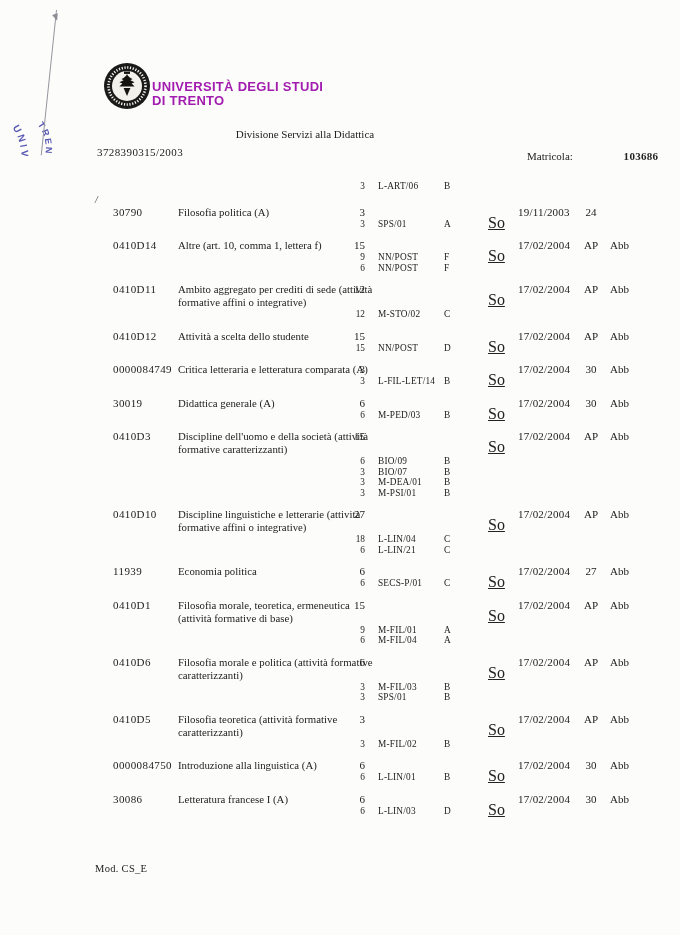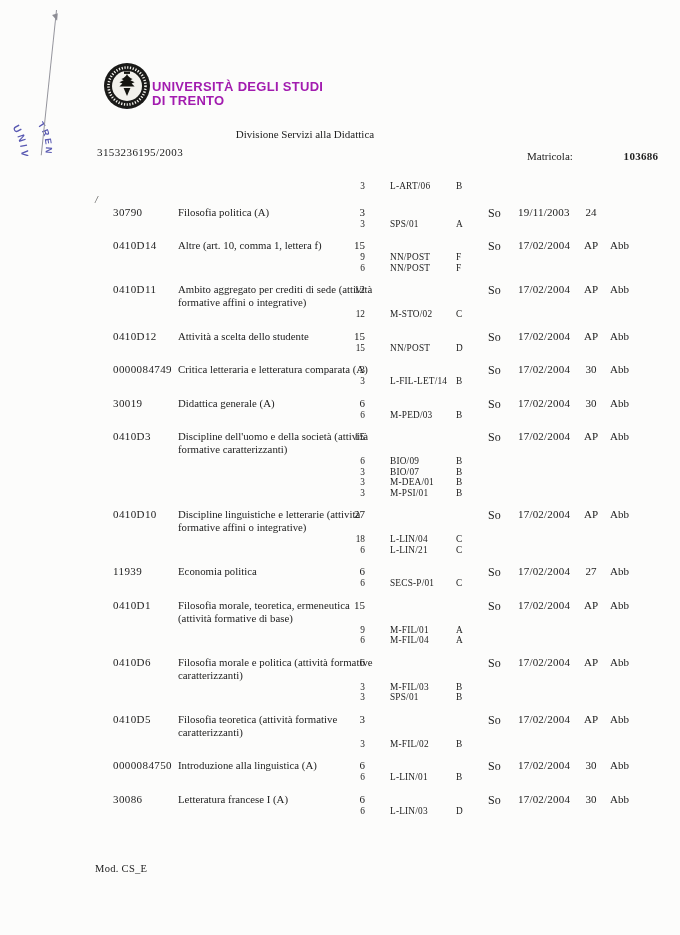--- a/index.html
+++ b/index.html
@@ -46,23 +46,23 @@
   
   .table { position:absolute; left:97px; top:181px; width:560px; }
   .row { position:relative; margin-bottom:10px; }
   .row:first-child { margin-bottom:14px; }
   .c-code { position:absolute; left:16px; top:0; font-size:11px; letter-spacing:0.4px; }
   .c-name { position:absolute; left:81px; top:0; width:196px; font-size:10.8px; line-height:13px; }
   .c-cred { margin-left:240px; }
   .main-cred { width:28px; text-align:right; font-size:11px; line-height:13px; height:13px; }
   .subline { display:flex; font-size:9.3px; line-height:10.5px; }
   .s-cred { width:28px; text-align:right; }
-  .s-code { margin-left:25px; width:66px; letter-spacing:0.2px; }
+  .s-code { margin-left:13px; width:66px; letter-spacing:0.2px; }
   .s-type { width:14px; }
-  .c-so   { position:absolute; left:391px; top:0; font-size:12px; }
+  .c-so   { position:absolute; left:391px; top:8px; font-size:16px;text-decoration:underline; }
   .c-date { position:absolute; left:421px; top:0; font-size:11px; letter-spacing:0.2px; }
   .c-grade{ position:absolute; left:478px; top:0; width:32px; text-align:center; font-size:11px; }
   .c-note { position:absolute; left:513px; top:0; font-size:11px; }
 
   .footer { position:absolute; left:95px; top:863px; font-size:10.5px; letter-spacing:0.3px; }
 </style>
 </head>
 <body>
 
 <div class="page">
@@ -88,21 +88,21 @@
     <rect x="21" y="9.5" width="6" height="2.4" fill="#14140f"></rect>
   </svg>
 
   <div class="wordmark">
     <div>UNIVERSITÀ DEGLI STUDI</div>
     <div>DI TRENTO</div>
   </div>
 
   <div class="division">Divisione Servizi alla Didattica</div>
 
-  <div class="protocol">3153236195/2003</div>
+  <div class="protocol">3728390315/2003</div>
 
   <div class="matricola">
     <span>Matricola:</span>
     <b>103686</b>
   </div>
 
   <div class="ink-slash">/</div>
 
   <div class="table">
       <div class="row">

